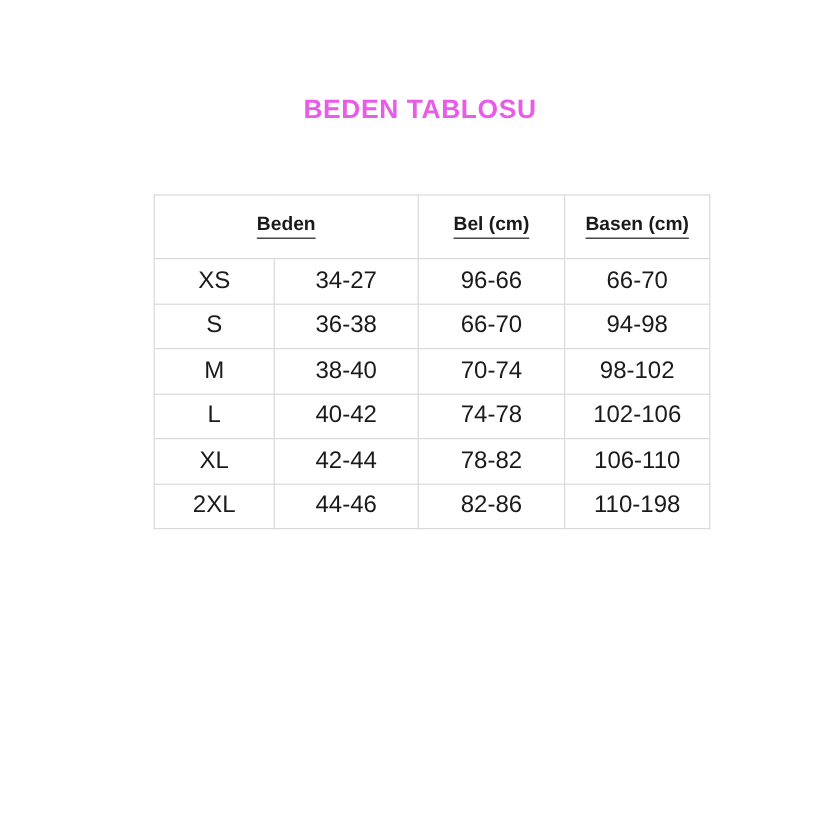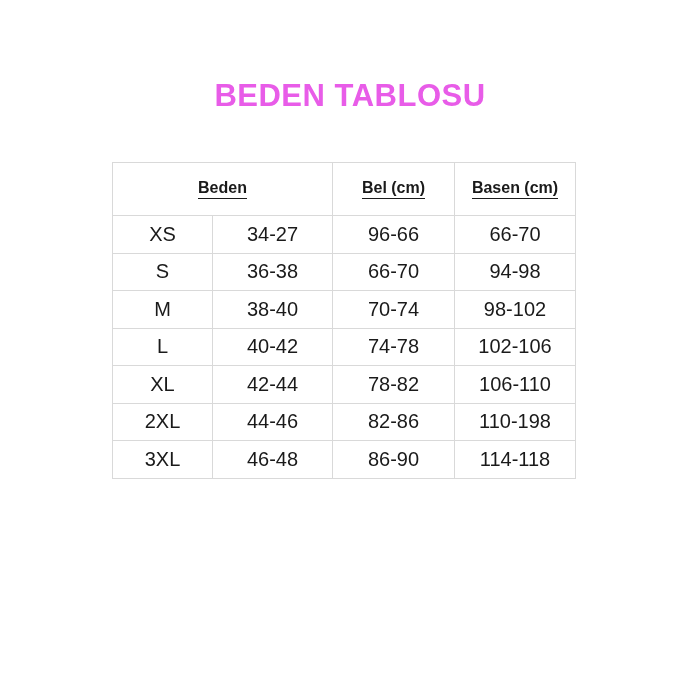--- a/index.html
+++ b/index.html
@@ -19,30 +19,30 @@
     height: 700px;
     background: #ffffff;
     box-sizing: border-box;
   }
   .title {
     position: absolute;
     top: 78px;
     left: 0;
     width: 700px;
     text-align: center;
-    font-size: 31px;
+    font-size: 22px;
     font-weight: bold;
     letter-spacing: 0.5px;
     color: #e85ce8;
     font-family: "Liberation Sans", sans-serif;
   }
   .table-wrap {
     position: absolute;
     top: 162px;
-    left: 112px;
+    left: 128px;
     width: 463px;
   }
   table.size-table {
     border-collapse: collapse;
     width: 463px;
     table-layout: fixed;
     font-family: "Liberation Sans", sans-serif;
   }
   table.size-table td, table.size-table th {
     border: 1px solid #d9d9d9;
@@ -135,23 +135,17 @@
           <td class="val">42-44</td>
           <td class="val">78-82</td>
           <td class="val">106-110</td>
         </tr>
         <tr>
           <td class="sizelabel">2XL</td>
           <td class="val">44-46</td>
           <td class="val">82-86</td>
           <td class="val">110-198</td>
         </tr>
-        <tr>
-          <td class="sizelabel">3XL</td>
-          <td class="val">46-48</td>
-          <td class="val">86-90</td>
-          <td class="val">114-118</td>
-        </tr>
       </tbody>
     </table>
   </div>
 
 </div>
 
 </body></html>

